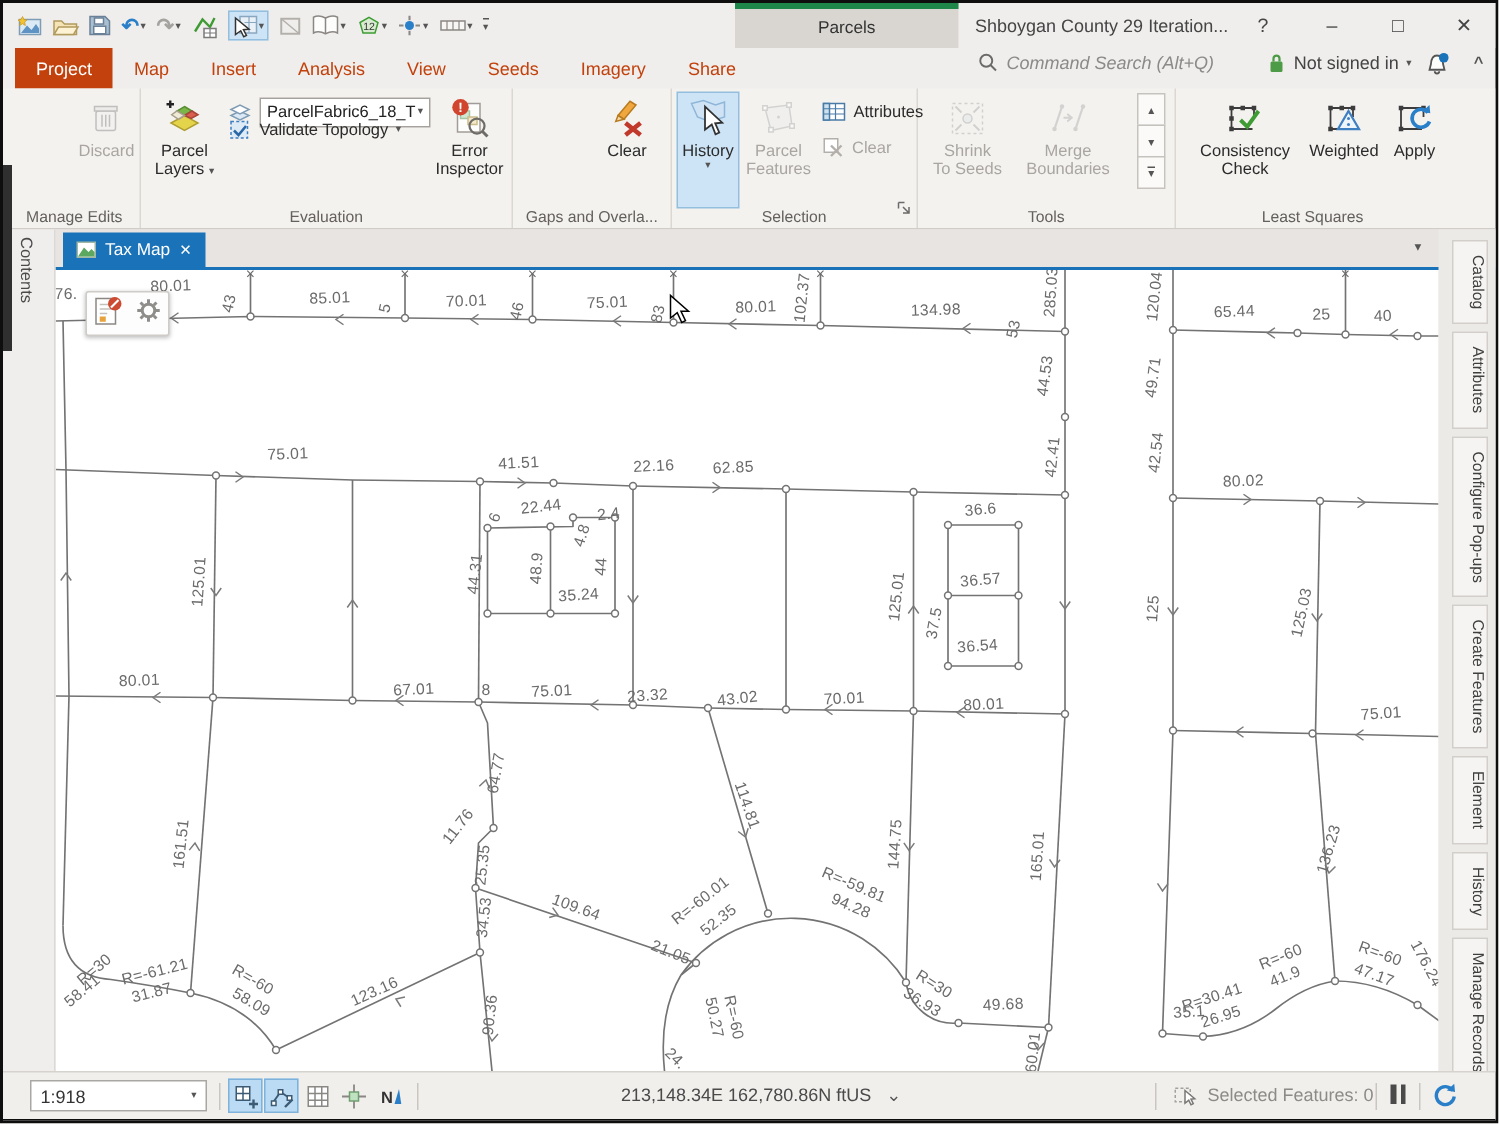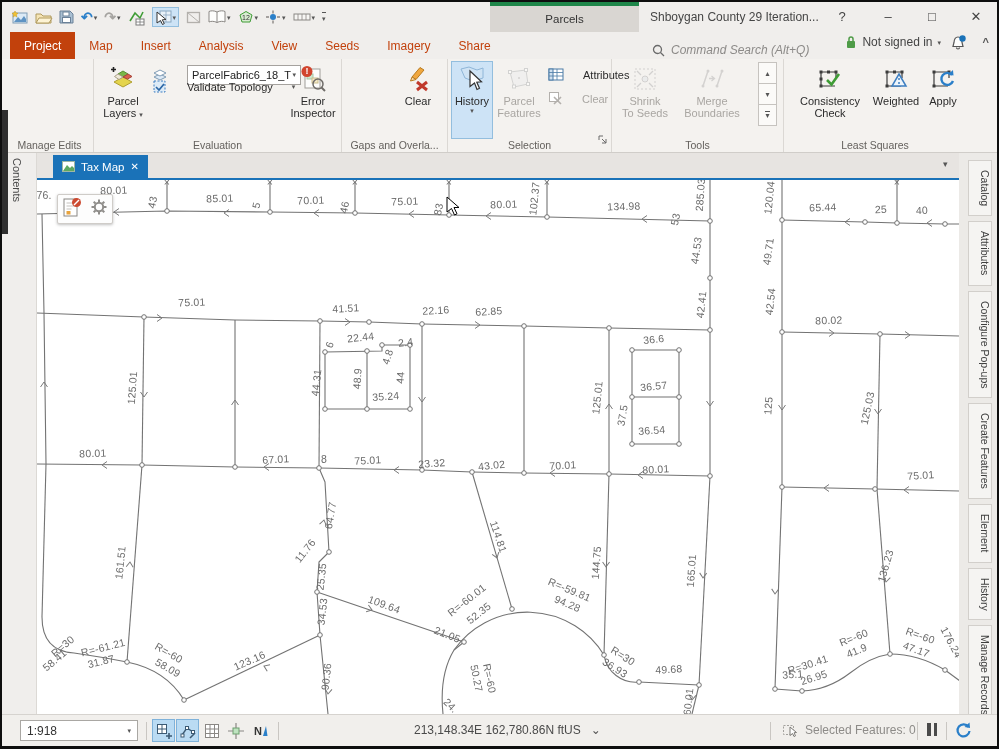--- a/index.html
+++ b/index.html
@@ -16,43 +16,43 @@
 #ctx-hdr{left:488px;top:0;width:149px;height:30px;background:#d9d6d2;border-top:4px solid #1e8649;display:flex;align-items:center;justify-content:center;font-size:11.5px;color:#333}
 #win-title{left:648px;top:8px;width:178px;font-size:12px;color:#454545;white-space:nowrap;overflow:hidden}
 .winctl{top:0;width:28px;height:28px;display:flex;align-items:center;justify-content:center;font-size:13px;color:#444}
 
 #tabrow{left:0;top:30px;width:100%;height:27px;display:flex;align-items:stretch;padding-left:8px;font-size:12px}
 .rtab{padding:0 14px;display:flex;align-items:center;color:#c2410c}
 .rtab.active{background:#c2410c;color:#fff}
 #ctx-tabs{left:488px;top:30px;width:149px;height:27px;background:#d9d6d2;display:flex;font-size:12px}
 #ctx-tabs .rtab{flex:1;justify-content:center;padding:0}
 #tab-quality{background:#fff;color:#1a72b8}
-#search{left:650px;top:33px;width:195px;height:22px;display:flex;align-items:flex-end;gap:6px}
+#search{left:650px;top:33px;width:195px;height:22px;display:flex;align-items:flex-start;gap:6px}
 #search input{border:none;background:transparent;outline:none;font-size:12px;width:168px;color:#777;font-family:inherit}
 #search input::placeholder{font-style:italic;color:#8c8a88}
 #account{right:56px;top:33px;display:flex;align-items:center;gap:5px;font-size:12px;color:#444}
 #bell{right:30px;top:33px}
 #collapse{right:8px;top:34px;font-size:11px;color:#555;font-weight:bold}
 
 #ribbon{left:0;top:57px;width:100%;height:94px;background:#f4f2ef;border-bottom:1px solid #d0cdc9}
 .grp{position:absolute;top:0;height:93px;border-right:1px solid #dbd8d4}
 .grp-label{position:absolute;bottom:1px;left:0;width:100%;text-align:center;font-size:10.5px;color:#64615d;white-space:nowrap;overflow:hidden}
 .bb{position:absolute;top:3px;width:48px;height:76px;display:flex;flex-direction:column;align-items:center;font-size:11px;line-height:12px;color:#2b2b2b;text-align:center}
 .bb .ic{height:32px;display:flex;align-items:center;justify-content:center;margin-top:1px}
 .bb.dis{color:#a9a6a2}
 .bb.dis svg{opacity:.55;filter:grayscale(80%)}
 .bb.on{background:#cde3f6;outline:1px solid #93bede}
-.rrow{position:absolute;height:21px;display:flex;align-items:center;font-size:11px;color:#2b2b2b;gap:19px;white-space:nowrap}
+.rrow{position:absolute;height:21px;display:flex;align-items:center;font-size:11px;color:#2b2b2b;gap:5px;white-space:nowrap}
 .rrow.dis{color:#a9a6a2}
 .combo{width:114px;height:20px;background:#fff;border:1px solid #a5a29e;display:flex;align-items:center;font-size:11px;padding:0 4px;color:#222;white-space:nowrap;overflow:hidden;justify-content:space-between}
 .gsb{width:19px;height:22px;background:#fbfaf8;border:1px solid #c6c3bf;display:flex;align-items:center;justify-content:center;font-size:8px;color:#555}
 #dlg-launch{position:absolute;right:3px;bottom:3px}
 
 #viewtabs{left:0;top:151px;width:100%;height:27px;background:#e7e4e1;border-bottom:2px solid #1a72b8;z-index:1}
-#taxmap-tab{position:absolute;left:51px;top:2px;height:23px;background:#1a72b8;color:#fff;display:flex;align-items:center;gap:6px;padding:0 9px;font-size:11.5px}
+#taxmap-tab{position:absolute;left:40px;top:2px;height:23px;background:#1a72b8;color:#fff;display:flex;align-items:center;gap:6px;padding:0 9px;font-size:11.5px}
 #vt-overflow{position:absolute;left:941px;top:6px;font-size:9px;color:#555}
 
 #left-strip{left:0;top:151px;width:35px;height:561px;background:#f0eeec;border-right:1px solid #dcd9d5;z-index:2}
 #right-strip{left:957px;top:151px;width:42px;height:561px;background:#eceae7;z-index:2;overflow:hidden;padding-top:7px}
 .vtext{writing-mode:vertical-rl;font-size:11px;color:#4a4a4a}
 #left-strip .vtext{margin:5px 0 0 9px}
 .vtab{writing-mode:vertical-rl;font-size:10.5px;color:#3f3f3f;background:#f5f4f2;border:1px solid #d2cfcb;width:24px;margin:0 auto 5px auto;padding:9px 0;text-align:center}
 #dark-bar{left:0;top:108px;width:6px;height:124px;background:#2f2f2f;z-index:3}
 
 #map{left:35px;top:178px;width:922px;height:534px;background:#fff;z-index:1}
@@ -202,20 +202,30 @@
         <path d="M9,2 C6.2,2 5.2,4.5 5,7.5 L4,11.5 L14,11.5 L13,7.5 C12.8,4.5 11.8,2 9,2 Z" fill="#fdfdfc" stroke="#555" stroke-width="1.2"></path>
         <path d="M7.5,12.5 a1.5,1.5 0 0 0 3,0" fill="none" stroke="#555" stroke-width="1.2"></path>
         <circle cx="13.5" cy="3.5" r="3.2" fill="#1a72b8"></circle>
       </svg>
   </div>
   <div class="abs" id="collapse">^</div>
 
   <div class="abs" id="ribbon">
 
     <div class="grp" style="left:4px;width:88px">
+      <div class="bb dis" style="left:42px;width:46px">
+        <span class="ic">
+            <svg width="24" height="26">
+              <rect x="5" y="8" width="13" height="13" rx="1.5" fill="#f2f1ef" stroke="#9a9795"></rect>
+              <rect x="4" y="5" width="15" height="3" fill="#e8e6e3" stroke="#9a9795"></rect>
+              <path d="M9,10.5 v8 M11.5,10.5 v8 M14,10.5 v8" stroke="#9a9795"></path>
+            </svg>
+          </span>
+        <span>Discard</span>
+      </div>
       <div class="grp-label">Manage Edits</div>
     </div>
 
     <div class="grp" style="left:92px;width:248px">
       <div class="bb" style="left:4px;width:50px">
         <span class="ic">
             <svg width="26" height="26">
               <path d="M4,16 L13,11 L22,16 L13,21 Z" fill="#e4d44c" stroke="#b09f30"></path>
               <path d="M13,5 L18,8 L13,11 L8,8 Z" fill="#7ab648" stroke="#5a8f33"></path>
               <path d="M18,8 L22,10.5 L17.5,13 L13,11 Z" fill="#d95f4e" stroke="#a8453a"></path>

